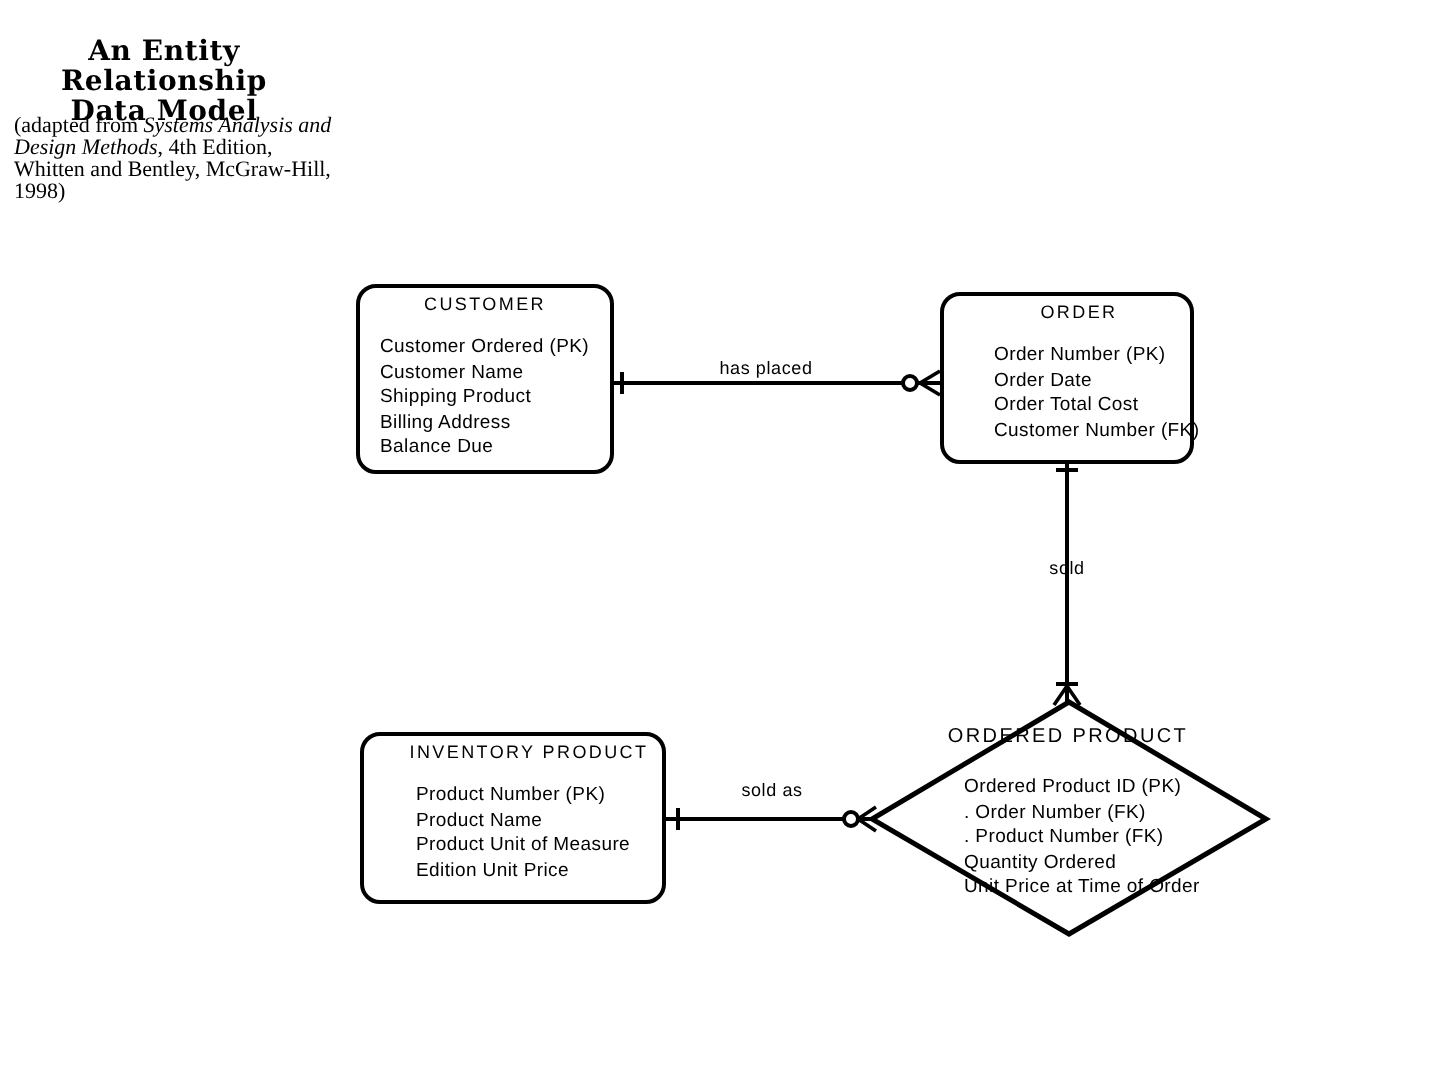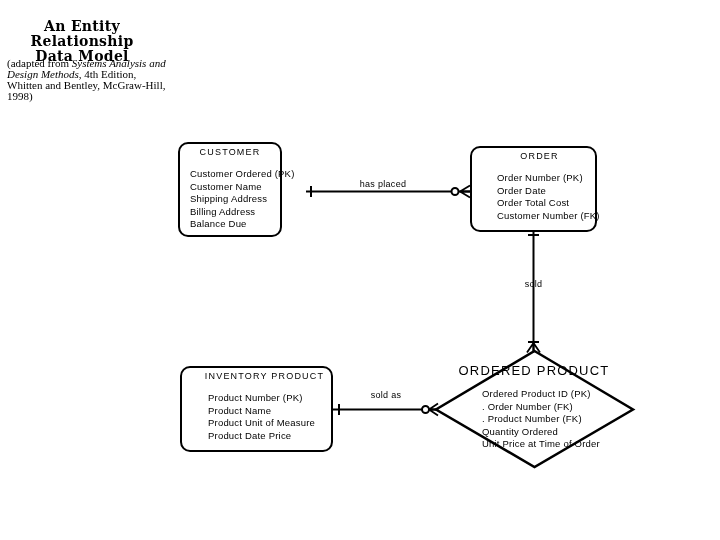--- a/index.html
+++ b/index.html
@@ -33,21 +33,21 @@
     font-size:9px; line-height:11px; letter-spacing:1.2px; white-space:nowrap;
   }
   .attrs { margin-top:10px; padding-left:10px; }
   .attrs.wide-pad { padding-left:13px; }
   .attr {
     font-size:9.5px; line-height:12.6px; letter-spacing:0.2px; white-space:nowrap;
   }
 
   .diamond-title {
     position:absolute; z-index:2; left:434px; top:363px; width:200px;
-    text-align:center; font-size:13px; letter-spacing:1.2px; white-space:nowrap;
+    text-align:center; font-size:10px; letter-spacing:1.2px; white-space:nowrap;
   }
   .diamond-attrs { position:absolute; z-index:2; left:482px; top:388px; }
 
   .rel-label {
     position:absolute; z-index:2; font-size:9px; letter-spacing:0.3px;
     text-align:center; white-space:nowrap;
   }
   .rel-label.has-placed { left:347px; top:179px; width:72px; }
   .rel-label.sold       { left:503px; top:279px; width:61px; }
   .rel-label.sold-as    { left:353px; top:390px; width:66px; }
@@ -82,26 +82,26 @@
     </g>
 
     <g fill="none">
       <line x1="332" y1="409.5" x2="437" y2="409.5" stroke-width="2"></line>
       <line x1="339" y1="404" x2="339" y2="415" stroke-width="2"></line>
       <circle cx="425.5" cy="409.5" r="3.5" fill="#ffffff" stroke-width="2"></circle>
       <path d="M429,409.5 L438,403.5 M429,409.5 L438,409.5 M429,409.5 L438,415.5" stroke-width="1.8"></path>
     </g>
   </svg>
 
-  <div class="entity" style="left:178px; top:142px; width:104px; height:95px;">
+  <div class="entity" style="left:178px; top:142px; width:129px; height:95px;">
     <div class="entity-title">CUSTOMER</div>
     <div class="attrs">
       <div class="attr">Customer Ordered (PK)</div>
       <div class="attr">Customer Name</div>
-      <div class="attr">Shipping Address</div>
+      <div class="attr">Shipping Product</div>
       <div class="attr">Billing Address</div>
       <div class="attr">Balance Due</div>
     </div>
   </div>
 
   <div class="entity" style="left:470px; top:146px; width:127px; height:86px;padding-left:12px;">
     <div class="entity-title">ORDER</div>
     <div class="attrs wide-pad">
       <div class="attr">Order Number (PK)</div>
       <div class="attr">Order Date</div>
@@ -109,21 +109,21 @@
       <div class="attr">Customer Number (FK)</div>
     </div>
   </div>
 
   <div class="entity" style="left:180px; top:366px; width:153px; height:86px;padding-left:16px;">
     <div class="entity-title">INVENTORY PRODUCT</div>
     <div class="attrs">
       <div class="attr">Product Number (PK)</div>
       <div class="attr">Product Name</div>
       <div class="attr">Product Unit of Measure</div>
-      <div class="attr">Product Date Price</div>
+      <div class="attr">Edition Unit Price</div>
     </div>
   </div>
 
   <div class="diamond-title">ORDERED PRODUCT</div>
   <div class="diamond-attrs">
     <div class="attr">Ordered Product ID (PK)</div>
     <div class="attr">. Order Number (FK)</div>
     <div class="attr">. Product Number (FK)</div>
     <div class="attr">Quantity Ordered</div>
     <div class="attr">Unit Price at Time of Order</div>

